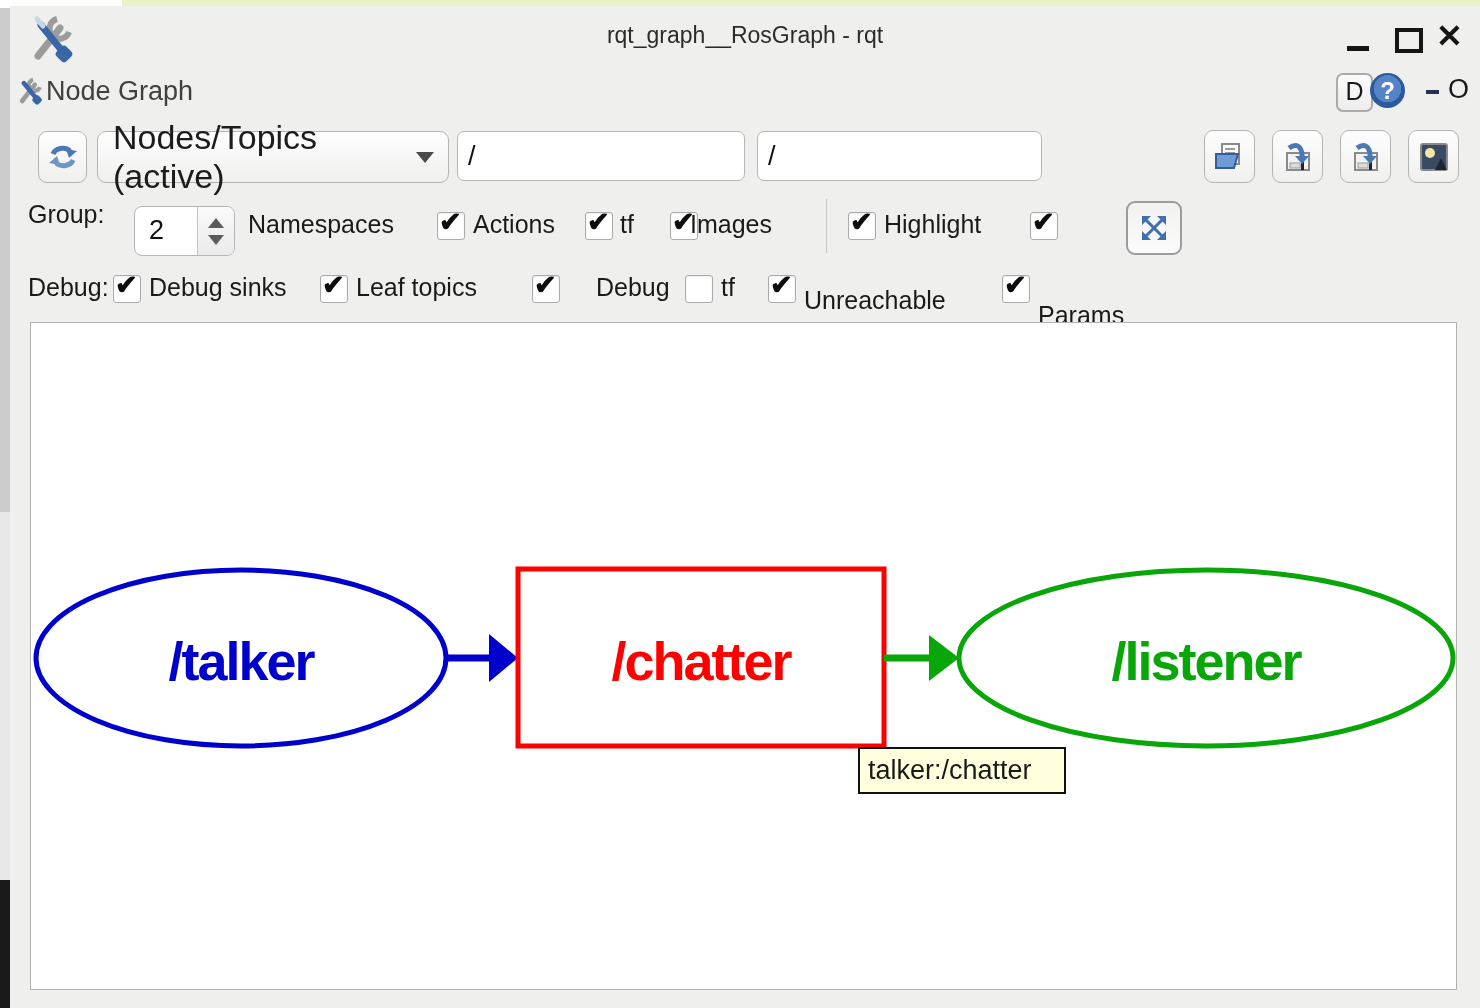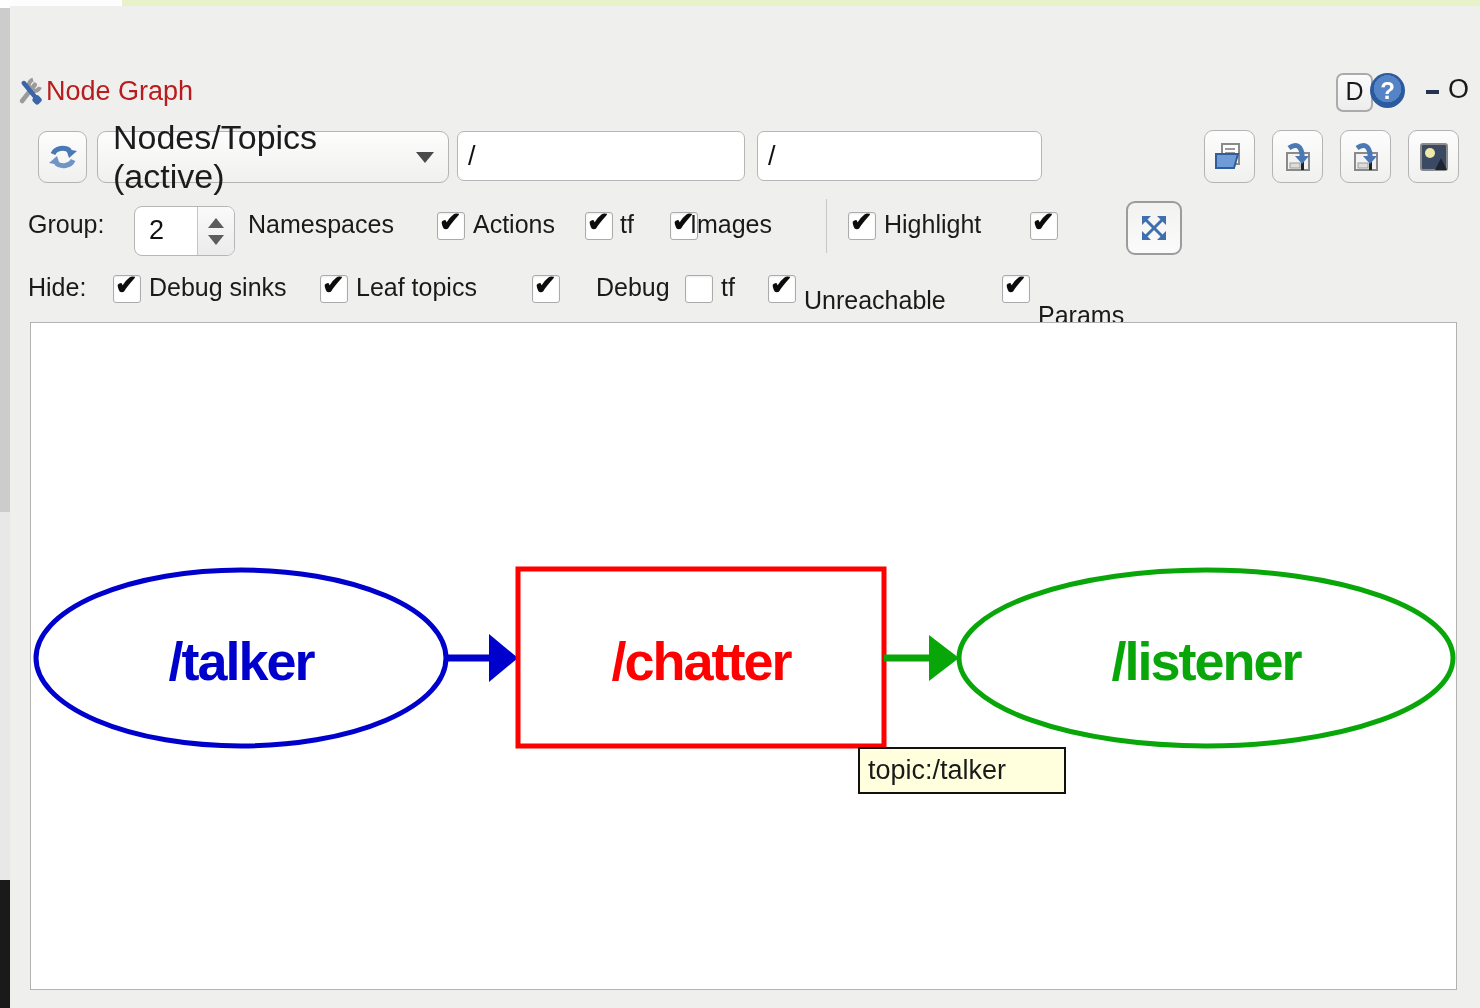--- a/index.html
+++ b/index.html
@@ -16,21 +16,21 @@
   
   #titlebar{left:0;top:0;width:1470px;height:62px;}
   .app-icon{left:14px;top:4px;}
   .win-title{left:0;top:16px;width:1470px;text-align:center;font-size:23px;color:#2b2b2b;}
   .btn-min{left:1337px;top:40px;width:22px;height:5px;background:#151515;}
   .btn-max{left:1385px;top:22px;width:20px;height:17px;border:4px solid #151515;}
   .btn-close{left:1426px;top:11px;font-size:32px;font-weight:bold;color:#151515;}
   
   #dockbar{left:0;top:62px;width:1470px;height:46px;}
   .dock-icon{left:4px;top:6px;}
-  .dock-title{left:36px;top:8px;font-size:27px;color:#b91c1c;}
+  .dock-title{left:36px;top:8px;font-size:27px;color:#404040;}
   .dock-btn-d{left:1326px;top:5px;width:33px;height:35px;border:2px solid #ababab;border-radius:7px;
     background:linear-gradient(#fbfbfb,#ededed);font-size:25px;color:#1a1a1a;text-align:center;line-height:33px;}
   .dock-btn-help{left:1360px;top:5px;width:35px;height:35px;border-radius:50%;
     background:radial-gradient(circle at 50% 45%, #5584c6 0 52%, #2c5a9e 53% 80%, #7fa3d4 81%);
     color:#ffffff;font-size:24px;font-weight:bold;text-align:center;line-height:35px;}
   .dock-btn-min{left:1416px;top:22px;width:13px;height:4px;background:#26334f;}
   .dock-btn-close{left:1438px;top:6px;font-size:27px;color:#1a1a1a;}
   
   .tool-btn{border:1px solid #b4b4b4;border-radius:9px;background:linear-gradient(#fdfdfd,#f0f0ef);
     display:flex;align-items:center;justify-content:center;}
@@ -77,20 +77,35 @@
 
 <div id="stage">
   <div class="abs top-white-tab"></div>
   <div class="abs top-green-line"></div>
   <div class="abs edge-strip-a"></div>
   <div class="abs edge-strip-b"></div>
   <div class="abs edge-strip-c"></div>
 
   <div id="window" class="abs">
 
+    <div id="titlebar" class="abs">
+      <div class="abs app-icon">
+        <svg width="52" height="54" viewBox="0 0 52 54">
+          <path d="M33 9 a10 10 0 1 0 12 13" fill="none" stroke="#9b9b9b" stroke-width="6"></path>
+          <path d="M14 46 L36 18" stroke="#9b9b9b" stroke-width="7" stroke-linecap="round"></path>
+          <path d="M17 15 L39 42" stroke="#3a66a8" stroke-width="7" stroke-linecap="round"></path>
+          <rect x="33" y="37" width="14" height="14" rx="4" fill="#3a66a8" transform="rotate(45 40 44)"></rect>
+          <path d="M13 9 l6 7" stroke="#c9d6ea" stroke-width="5" stroke-linecap="round"></path>
+        </svg>
+      </div>
+      <div class="abs win-title">rqt_graph__RosGraph - rqt</div>
+      <div class="abs btn-min"></div>
+      <div class="abs btn-max"></div>
+      <div class="abs btn-close">✕</div>
+    </div>
 
     <div id="dockbar" class="abs">
       <div class="abs dock-icon">
         <svg width="30" height="32" viewBox="0 0 52 54">
           <path d="M33 9 a10 10 0 1 0 12 13" fill="none" stroke="#9b9b9b" stroke-width="7"></path>
           <path d="M14 46 L36 18" stroke="#9b9b9b" stroke-width="8" stroke-linecap="round"></path>
           <path d="M17 15 L39 42" stroke="#3a66a8" stroke-width="8" stroke-linecap="round"></path>
           <rect x="33" y="37" width="14" height="14" rx="4" fill="#3a66a8" transform="rotate(45 40 44)"></rect>
         </svg>
       </div>
@@ -145,21 +160,21 @@
     </div>
     <div id="btn-save-img" class="abs tool-btn">
       <svg width="34" height="32" viewBox="0 0 34 32">
         <rect x="4" y="3" width="26" height="26" rx="2" fill="#3b4a63" stroke="#8a8a8a" stroke-width="2"></rect>
         <circle cx="13" cy="12" r="5" fill="#eee9a8"></circle>
         <polygon points="18,29 24,17 30,29" fill="#1d2533"></polygon>
       </svg>
     </div>
 
     <div id="group-row" class="abs">
-      <span class="abs row-label" style="left:18px;top:11px;">Group:</span>
+      <span class="abs row-label" style="left:18px;top:1px;">Group:</span>
       <div class="abs spinbox">
         <span class="spin-value">2</span>
         <span class="spin-arrows">
           <span class="tri-up"></span>
           <span class="tri-down"></span>
         </span>
       </div>
       <span class="abs row-label" style="left:238px;top:11px;">Namespaces</span>
 
       <span class="abs cb" style="left:427px;top:13px;" data-checked="true"></span>
@@ -186,21 +201,21 @@
             <polygon points="27,3 27,12 18,3"></polygon>
             <polygon points="3,27 3,18 12,27"></polygon>
             <polygon points="27,27 18,27 27,18"></polygon>
           </g>
           <path d="M6 6 L24 24 M24 6 L6 24" stroke="#3f6fae" stroke-width="3"></path>
         </svg>
       </div>
     </div>
 
     <div id="hide-row" class="abs">
-      <span class="abs row-label" style="left:18px;top:11px;">Hide:</span>
+      <span class="abs row-label" style="left:18px;top:11px;">Debug:</span>
 
       <span class="abs cb" style="left:103px;top:13px;" data-checked="true"></span>
       <span class="abs row-label" style="left:139px;top:11px;">Debug sinks</span>
 
       <span class="abs cb" style="left:310px;top:13px;" data-checked="true"></span>
       <span class="abs row-label" style="left:346px;top:11px;">Leaf topics</span>
 
       <span class="abs cb" style="left:522px;top:13px;" data-checked="true"></span>
       <span class="abs row-label" style="left:558px;top:11px;margin-left:28px;">Debug</span>
 
@@ -225,17 +240,17 @@
 
         <rect x="487" y="246" width="366" height="177" fill="#ffffff" stroke-width="5" stroke="#ff0000"></rect>
         <text x="670" y="335" text-anchor="middle" dominant-baseline="central" dy="3" class="node-label" font-size="54" fill="#ff0000">/chatter</text>
 
         <line x1="853" y1="335" x2="902" y2="335" stroke-width="7" stroke="#09a609"></line>
         <polygon points="898,312 898,358 928,335" fill="#09a609"></polygon>
 
         <ellipse cx="1175" cy="335" rx="247" ry="88" fill="#ffffff" stroke-width="5" stroke="#09a609"></ellipse>
         <text x="1175" y="335" text-anchor="middle" dominant-baseline="central" dy="3" class="node-label" font-size="54" fill="#09a609">/listener</text>
       </svg>
-      <div id="tooltip" class="abs">topic:/talker</div>
+      <div id="tooltip" class="abs">talker:/chatter</div>
     </div>
 
   </div>
 </div>
 
 </body></html>

